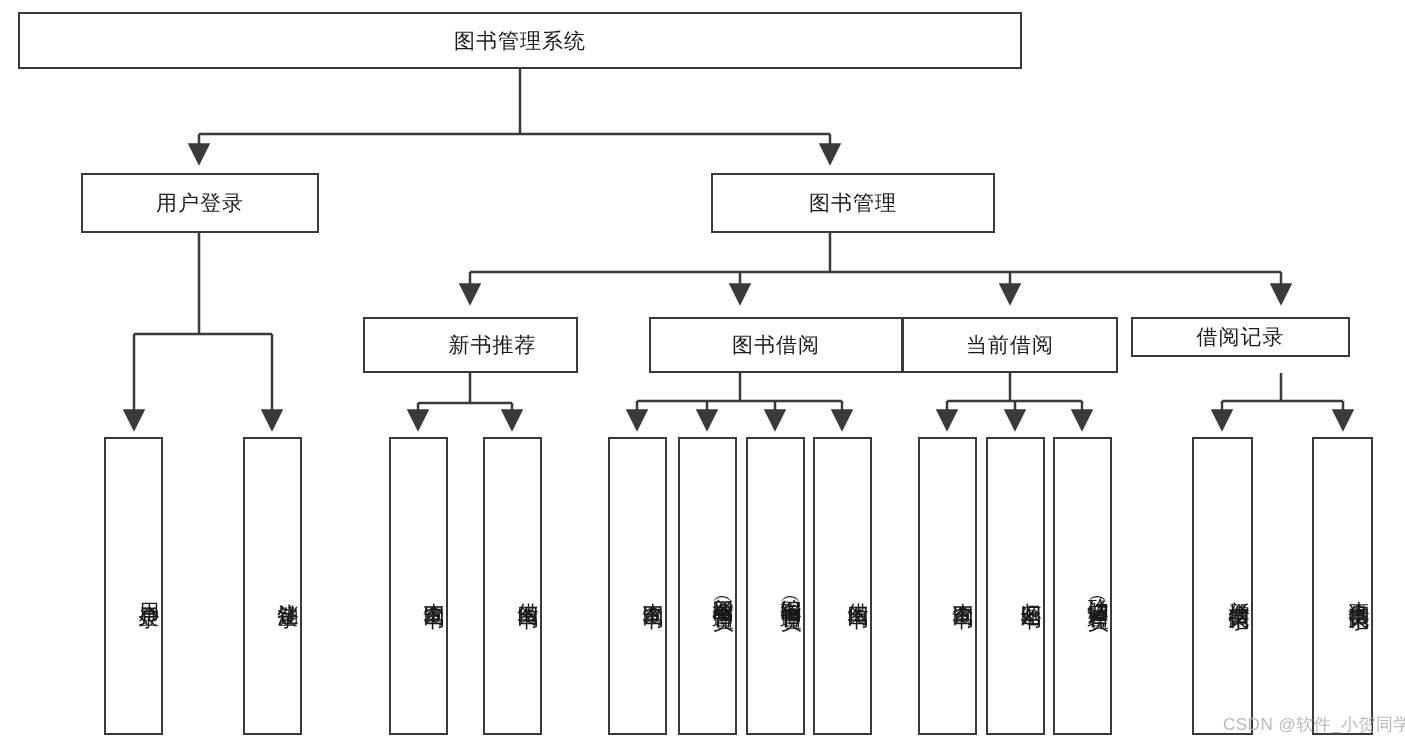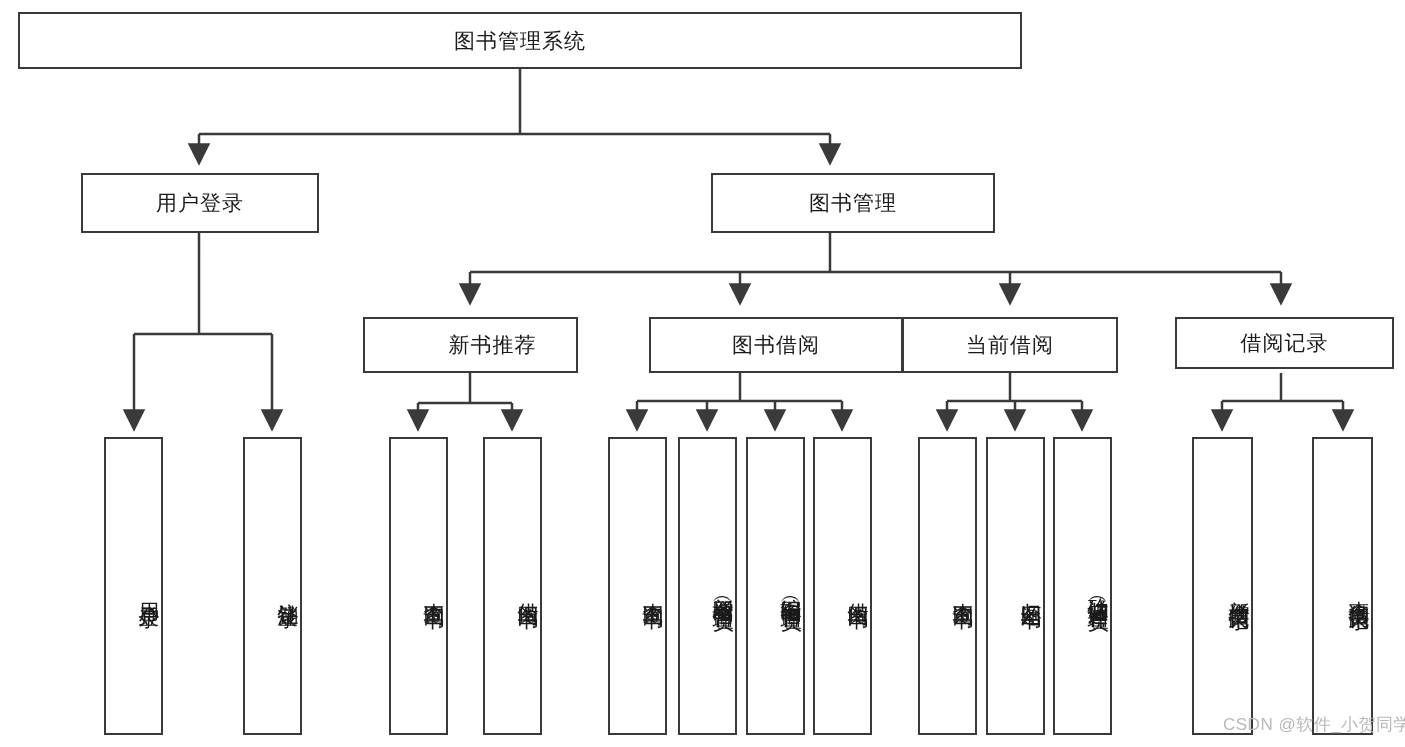--- a/index.html
+++ b/index.html
@@ -141,21 +141,21 @@
 
   <div class="node horiz" style="left:363px; top:317px; width:215px; height:56px;padding-left:44px;">
     <span class="hlabel">新书推荐</span>
   </div>
   <div class="node horiz" style="left:633px; top:317px; width:254px; height:56px;margin-left:16px;">
     <span class="hlabel">图书借阅</span>
   </div>
   <div class="node horiz" style="left:902px; top:317px; width:216px; height:56px;">
     <span class="hlabel">当前借阅</span>
   </div>
-  <div class="node horiz" style="left:1175px; top:317px; width:219px; height:52px;">
+  <div class="node horiz" style="left:1131px; top:317px; width:219px; height:40px;">
     <span class="hlabel">借阅记录</span>
   </div>
 
   <div class="node vert" style="left:104px; top:437px; width:59px; height:298px;">
     <span class="vlabel">用户登录</span>
   </div>
   <div class="node vert" style="left:243px; top:437px; width:59px; height:298px;">
     <span class="vlabel">注销登录</span>
   </div>
 

